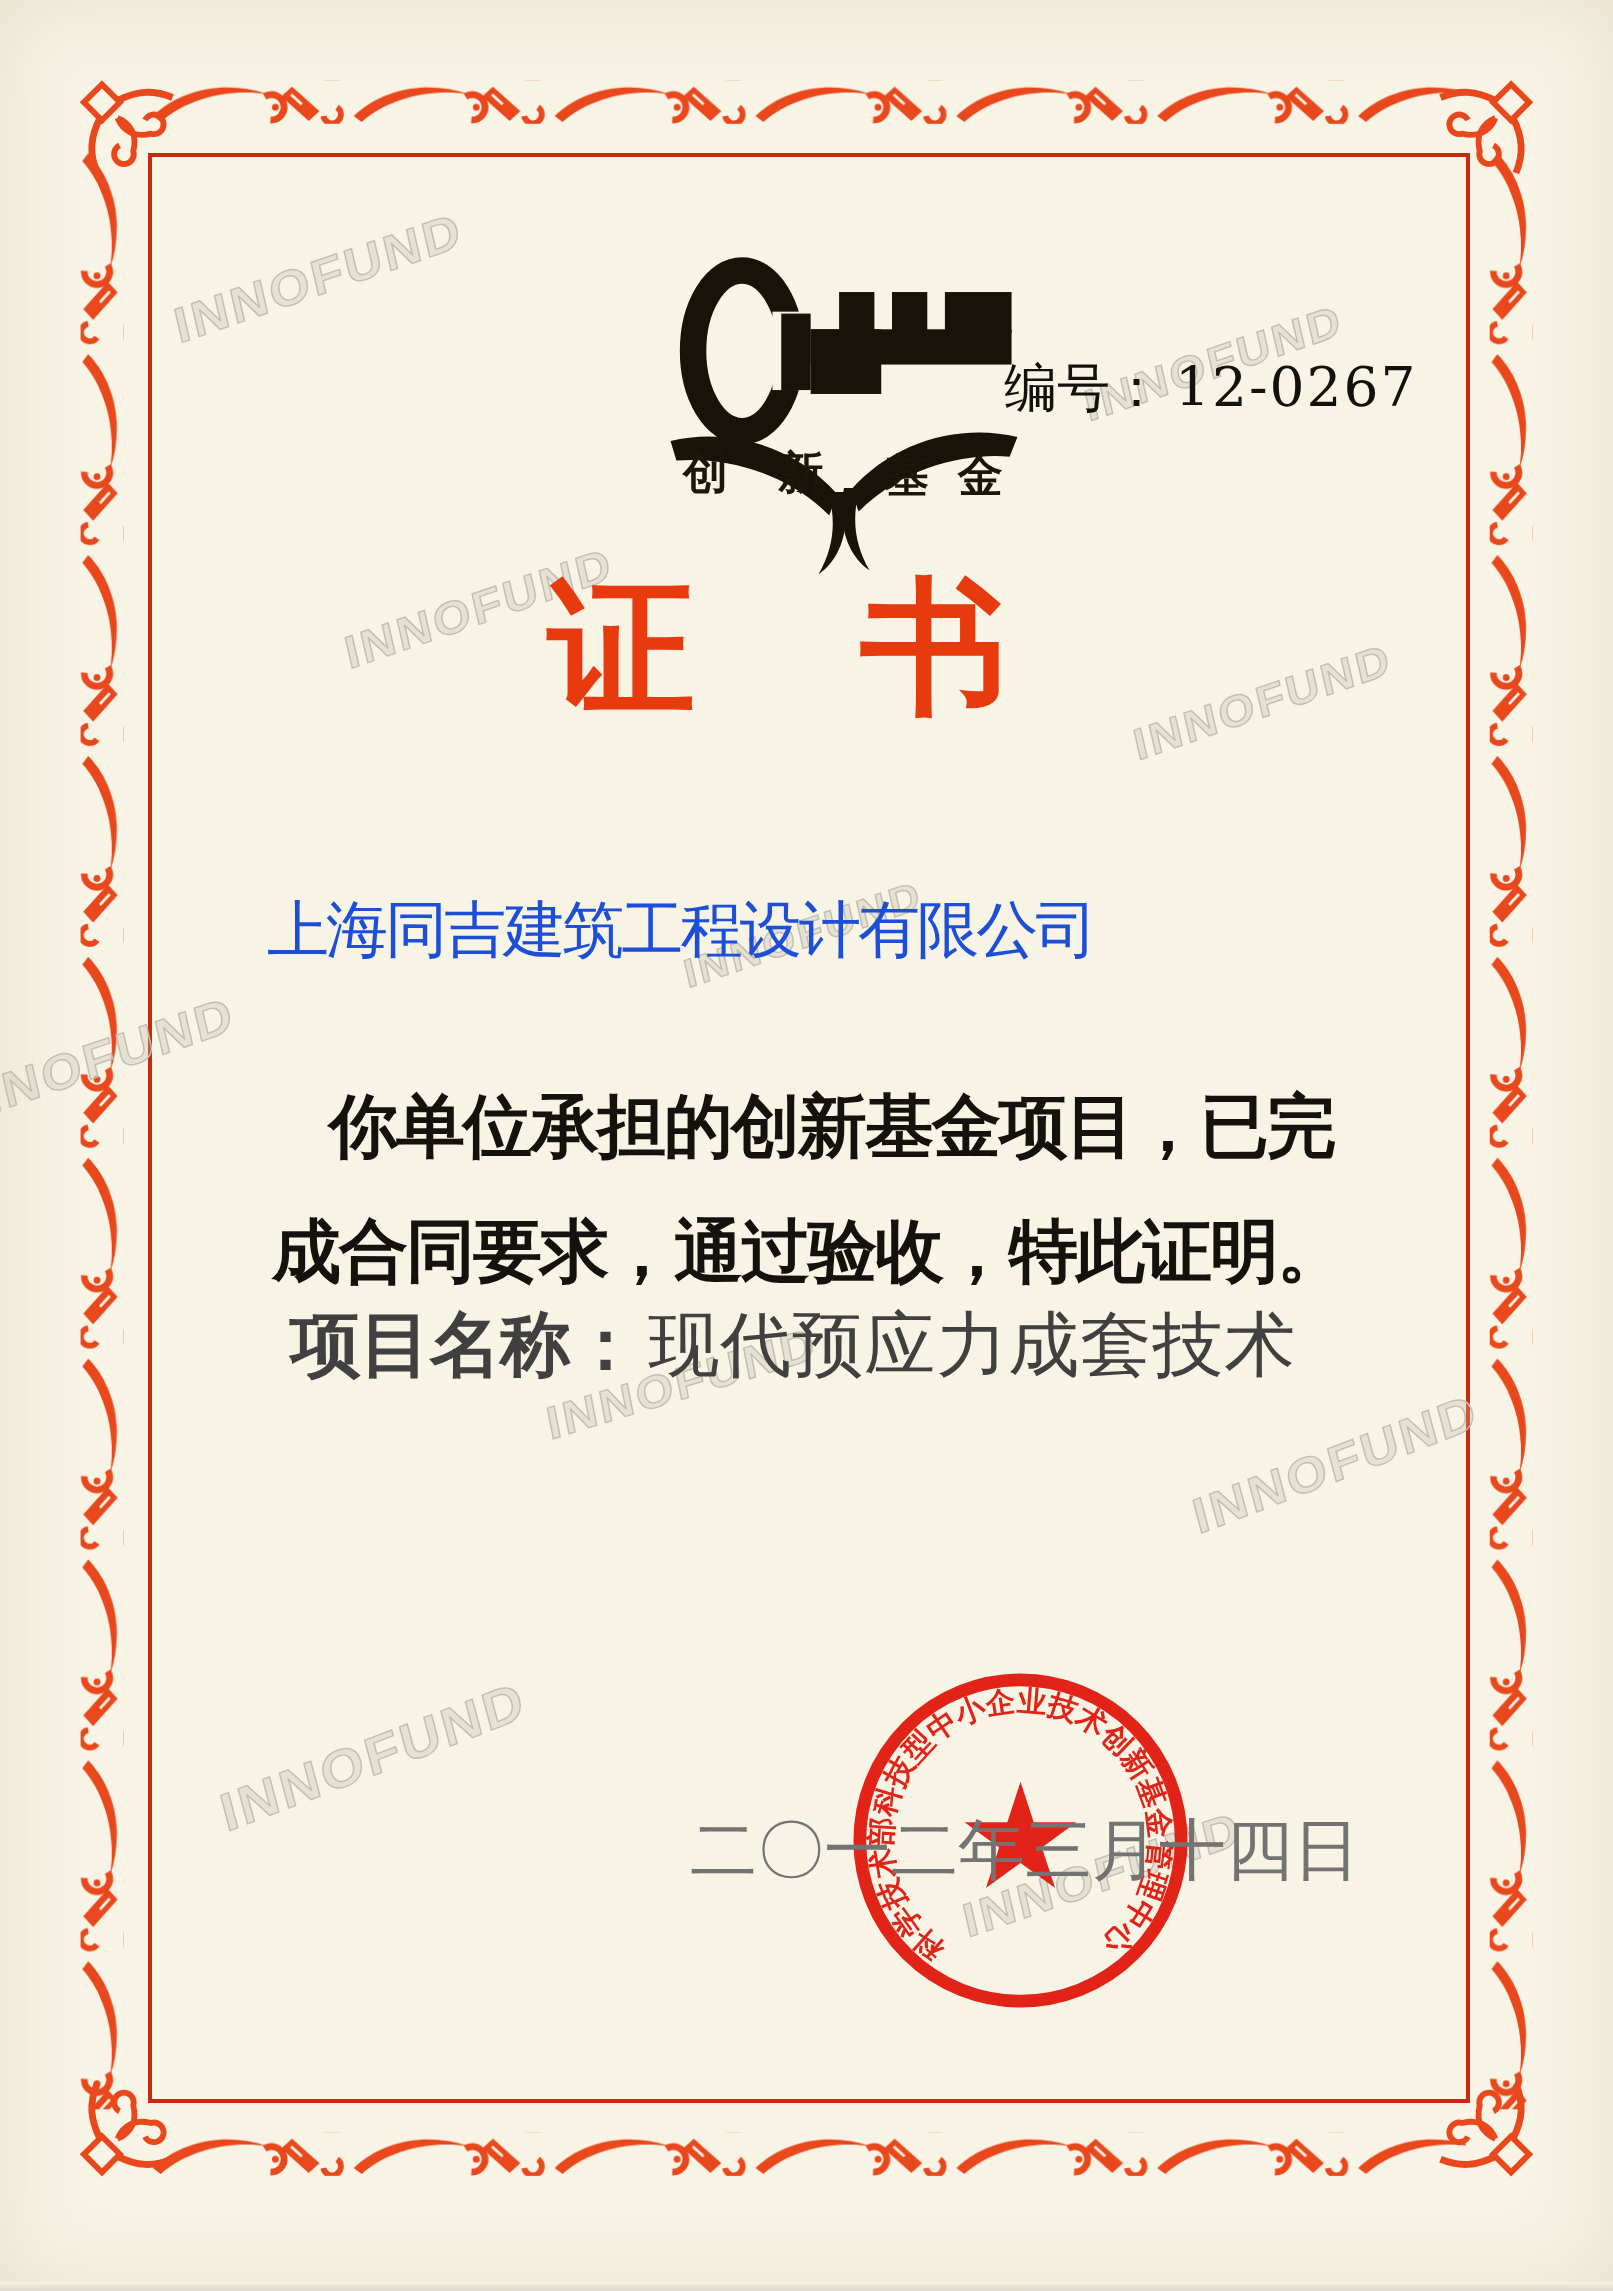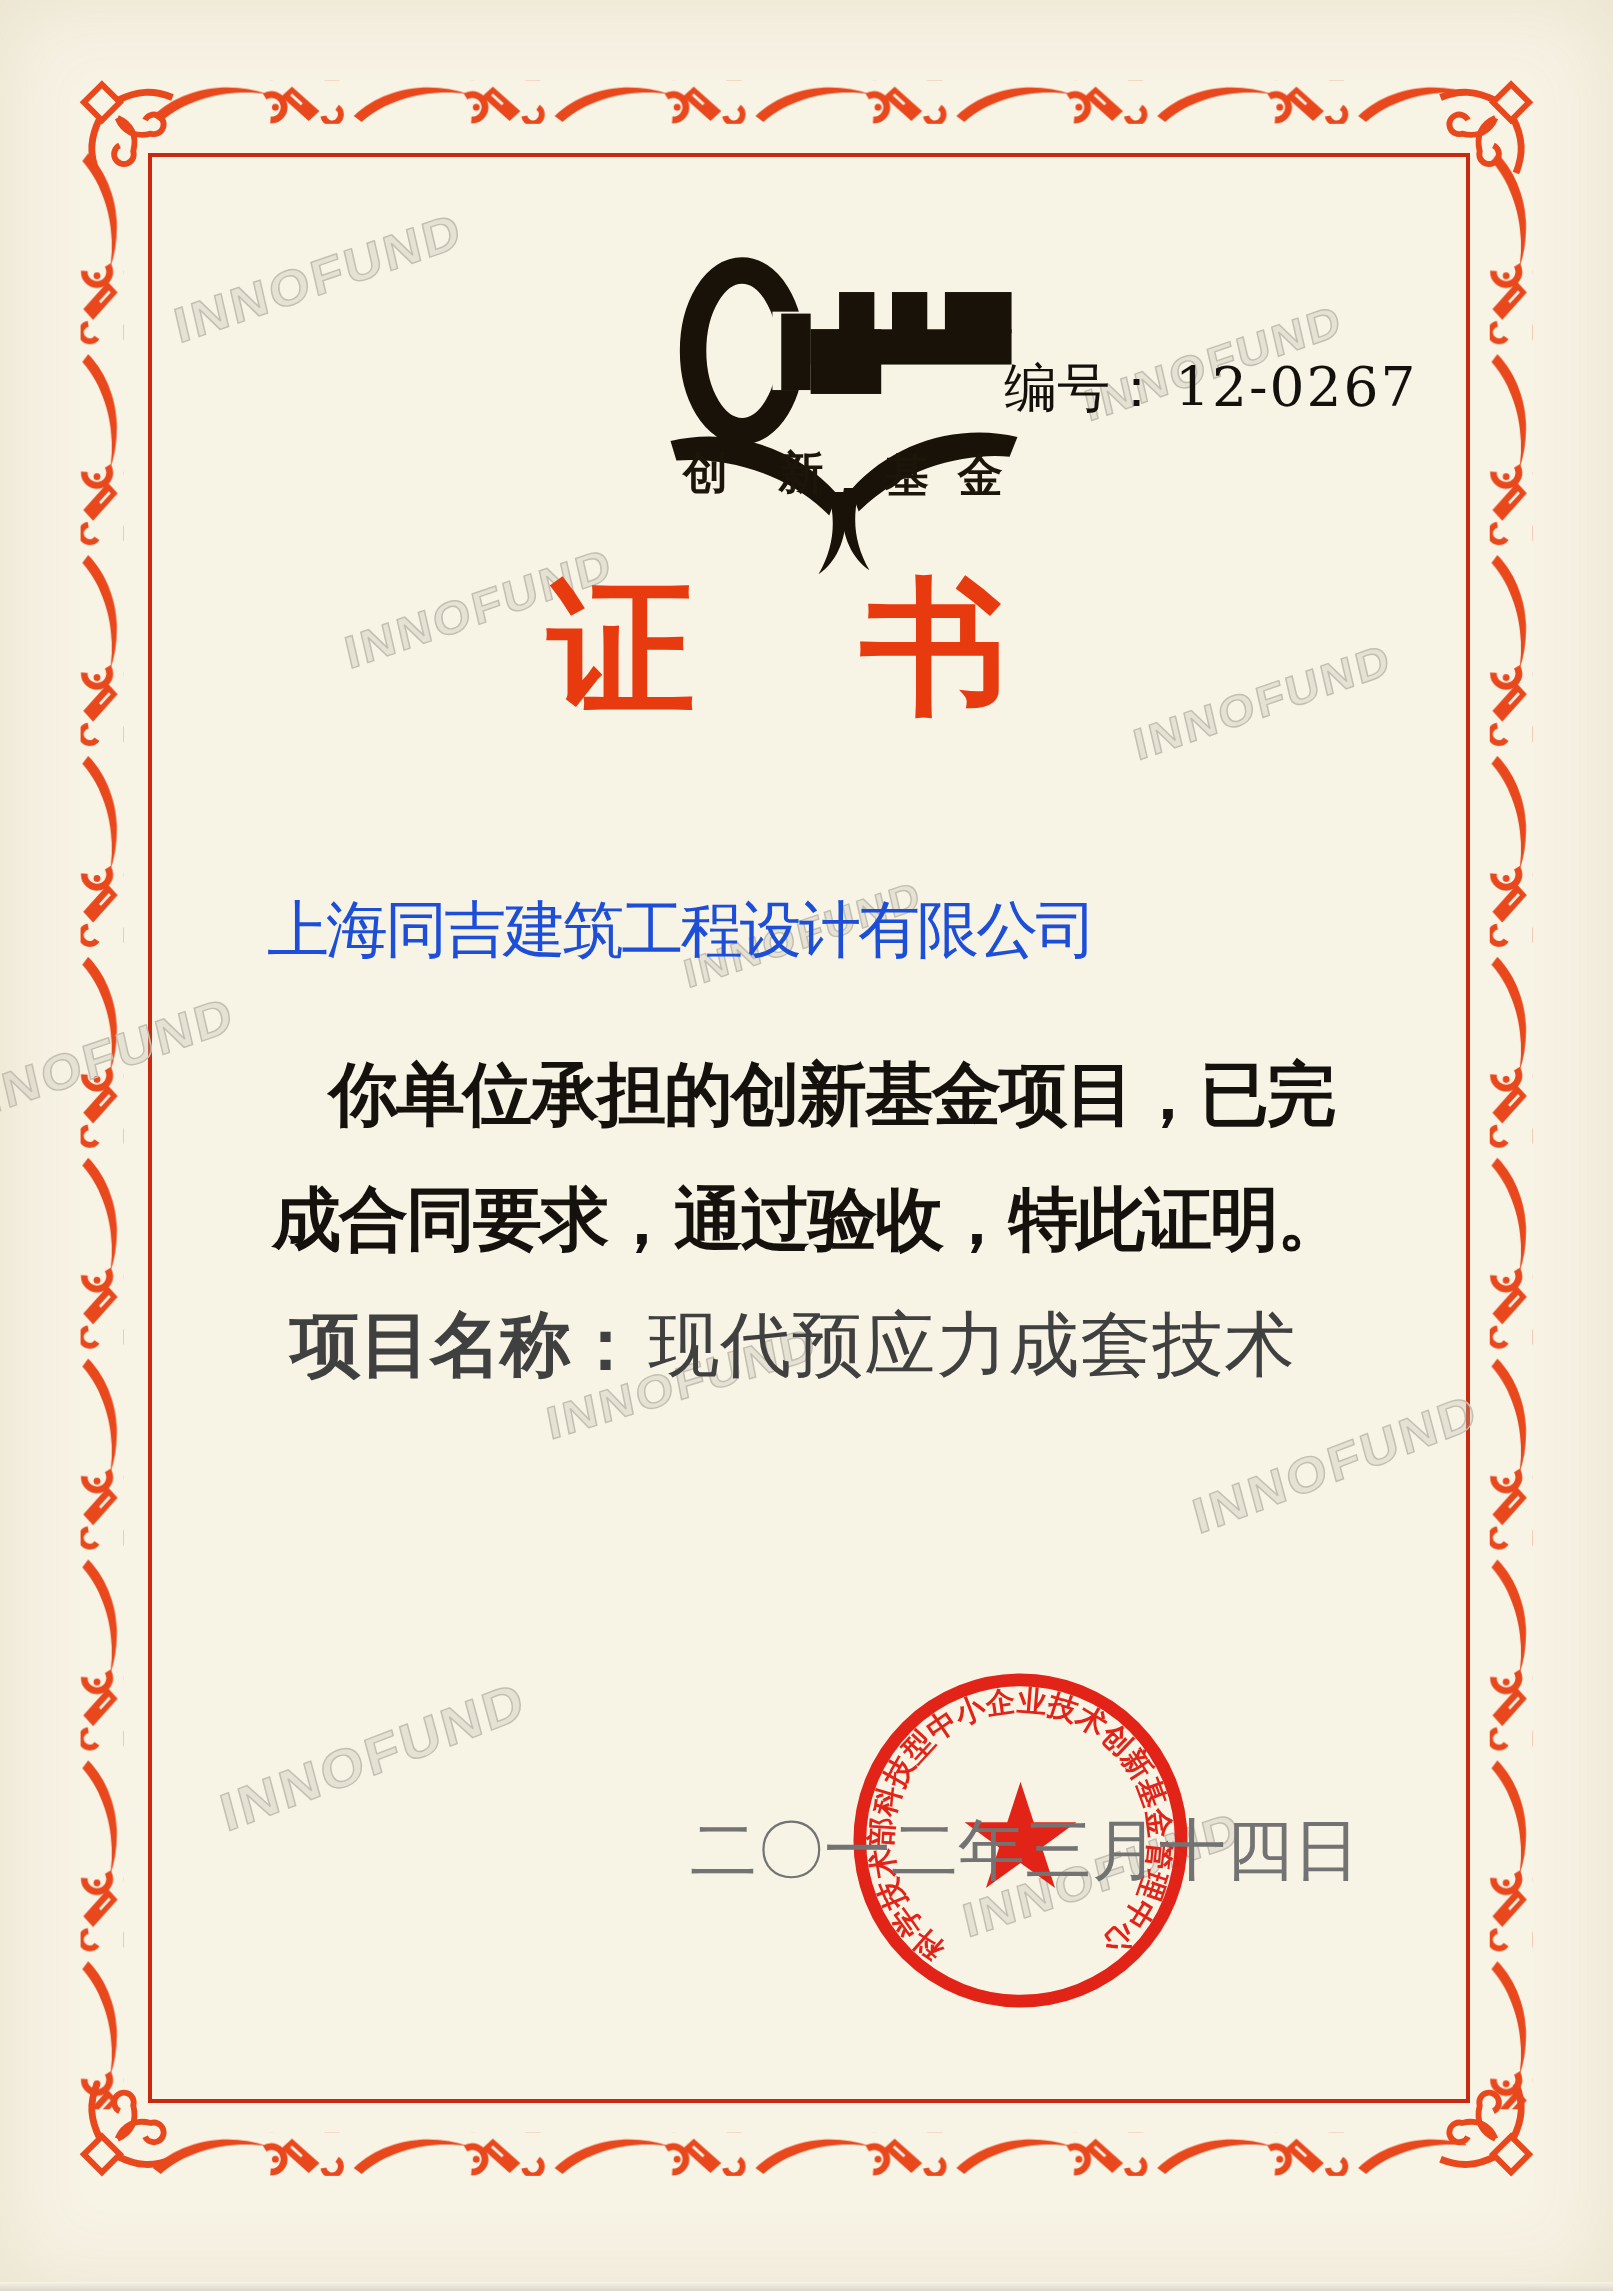--- a/index.html
+++ b/index.html
@@ -42,21 +42,21 @@
     display:flex;justify-content:center;gap:165px;
     transform:translateX(-29px);
     font-family:"Liberation Serif",serif;font-weight:700;
     font-size:147px;line-height:1.05;color:#e73a0e;
   }
   .recipient{
     position:absolute;left:267px;top:888px;z-index:3;white-space:nowrap;
     font-family:"Liberation Serif",serif;font-size:62px;letter-spacing:-2.9px;color:#1d4ed8;
   }
   .para{
-    position:absolute;left:272px;top:1032px;width:1108px;z-index:3;
+    position:absolute;left:272px;top:1064px;width:1108px;z-index:3;
     font-family:"Liberation Sans",sans-serif;font-weight:700;
     font-size:69px;line-height:125px;letter-spacing:-2px;color:#15120e;
   }
   .para .line.indent{text-indent:57px;}
   .project{
     position:absolute;left:290px;top:1298px;z-index:3;white-space:nowrap;color:#404040;
   }
   .project .plabel{font-family:"Liberation Sans",sans-serif;font-weight:700;font-size:71px;letter-spacing:-1px;}
   .project .pvalue{font-family:"Liberation Serif",serif;font-size:71px;letter-spacing:1px;margin-left:3.9px;}
   .seal-svg{position:absolute;left:851px;top:1671px;z-index:4;opacity:.93;}

